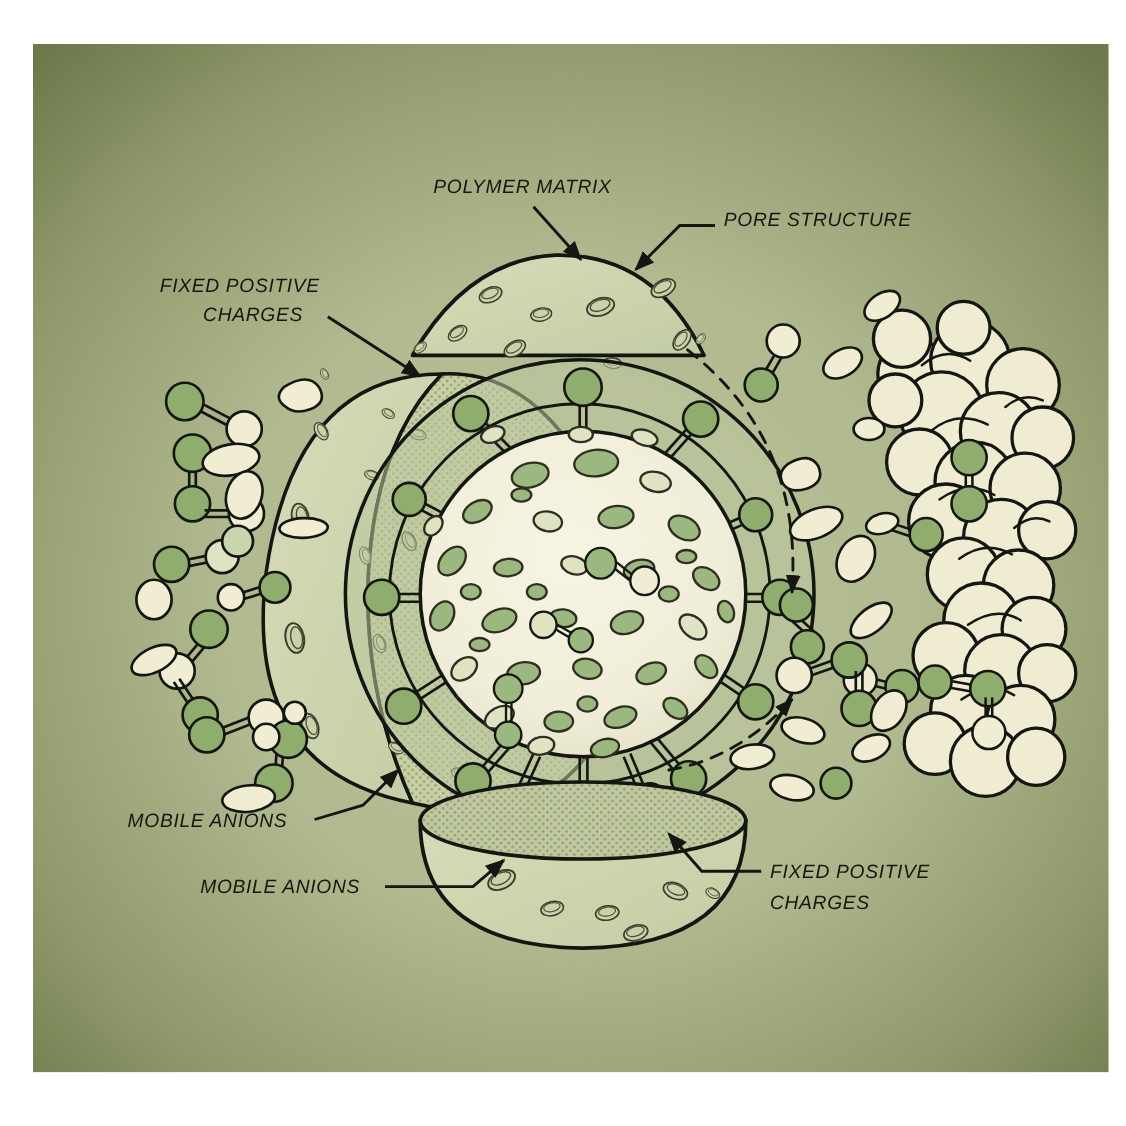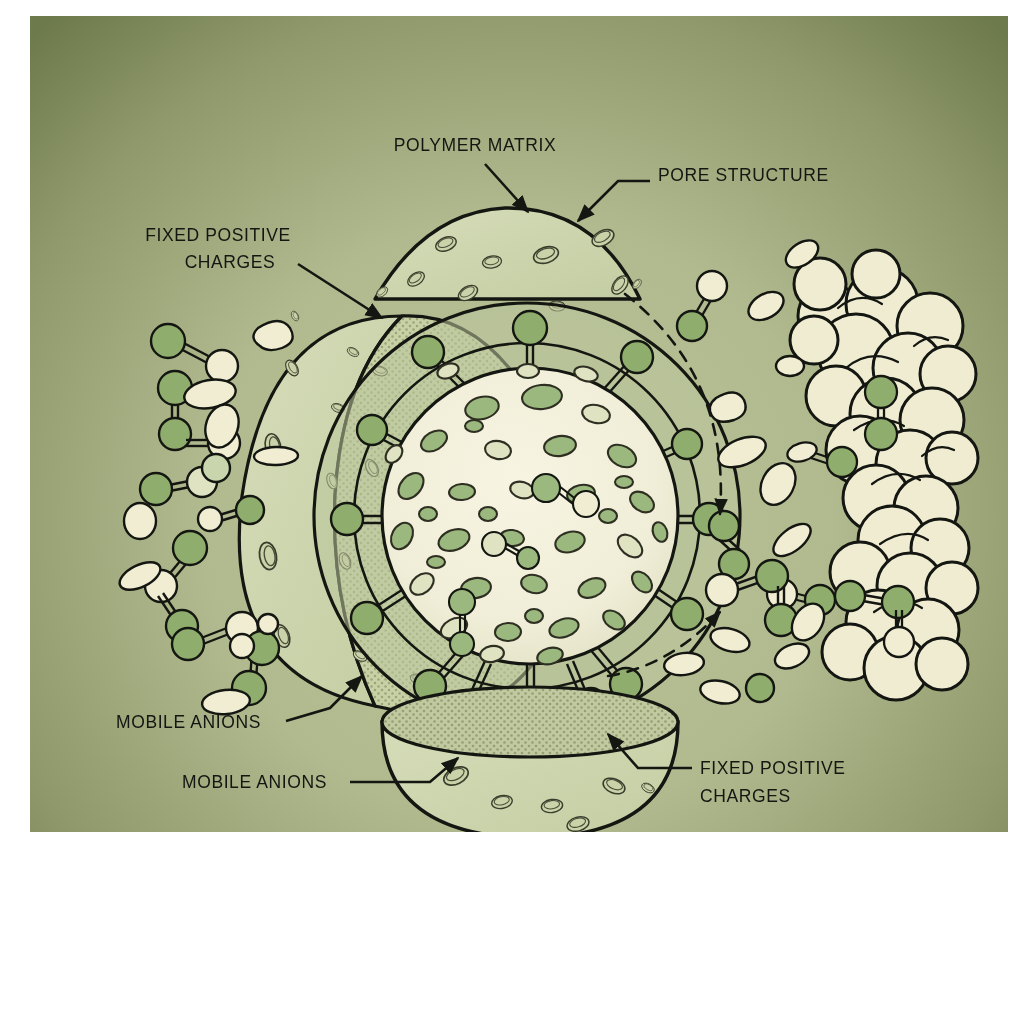--- a/index.html
+++ b/index.html
@@ -1,20 +1,20 @@
 <!DOCTYPE html>
 <html><head>
 <meta charset="utf-8">
 <title>Ion Exchange Membrane Diagram</title>
 <style>
   html,body{margin:0;padding:0;background:#ffffff;}
   body{width:1024px;height:1024px;overflow:hidden;
        font-family:"Liberation Sans","DejaVu Sans",sans-serif;}
   #stage{position:relative;width:1024px;height:1024px;background:#ffffff;}
-  #art{position:absolute;left:30px;top:16px;width:978px;height:816px;overflow:hidden;}
+  #art{position:absolute;left:30px;top:40px;width:978px;height:935px;overflow:hidden;font-style:italic;}
   svg{display:block;}
   .lbl{font-family:"Liberation Sans","DejaVu Sans",sans-serif;
        font-size:17.5px;letter-spacing:0.6px;fill:#141611;}
 </style>
 </head>
 <body>
 
 <div id="stage">
   <div id="art">
 

